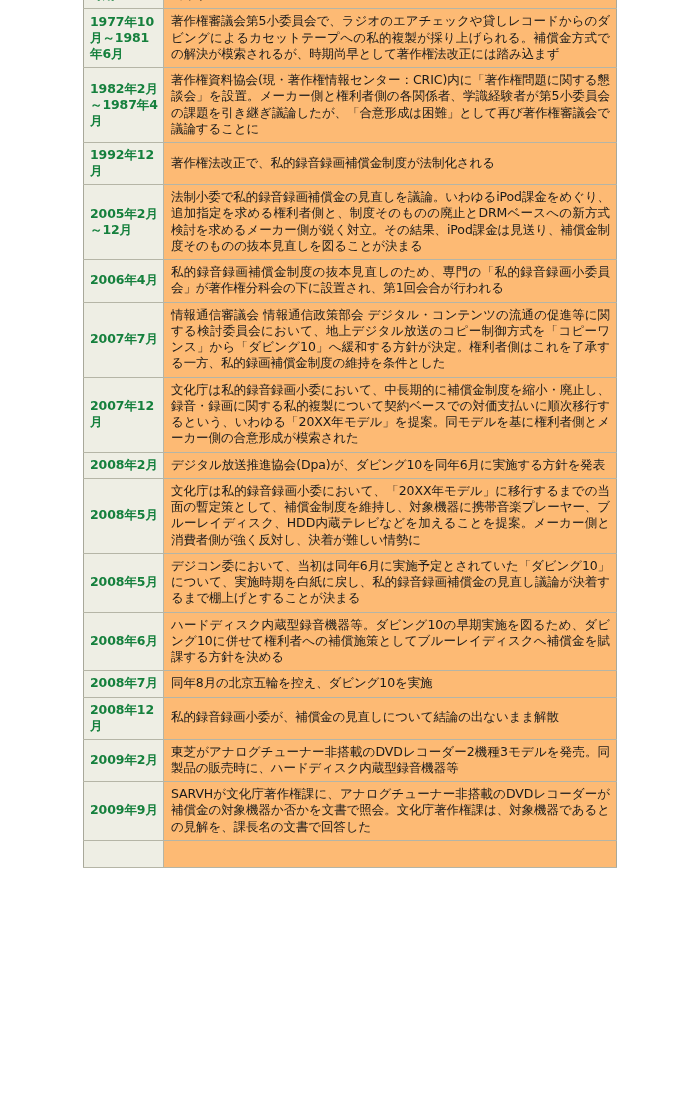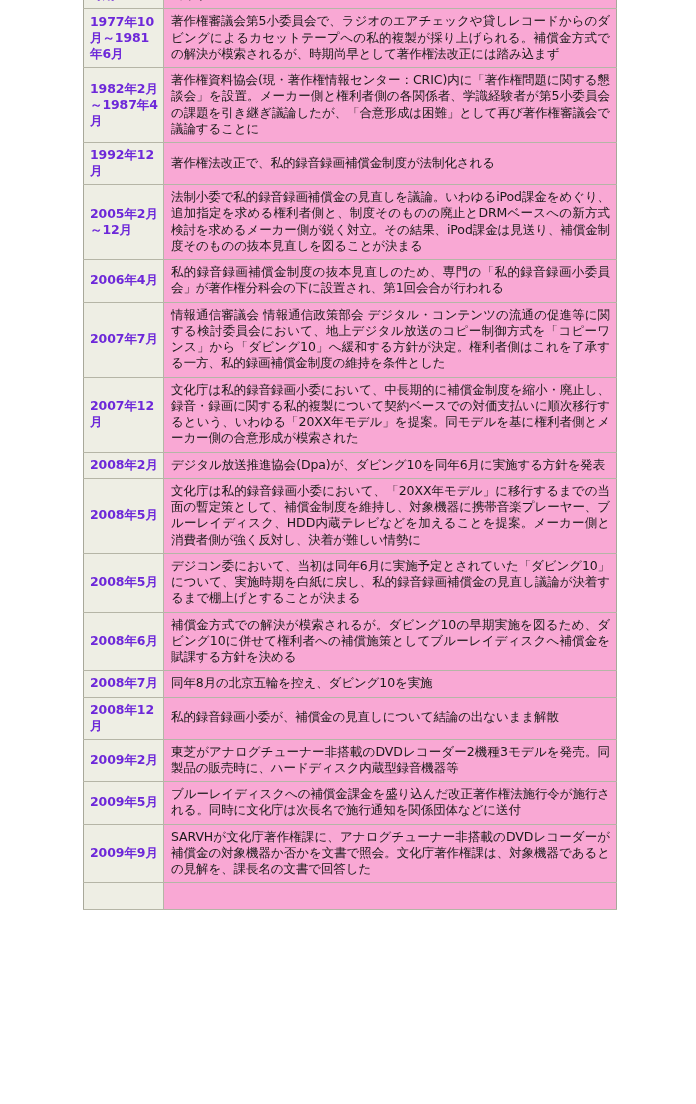--- a/index.html
+++ b/index.html
@@ -56,29 +56,29 @@
     padding: 4px 5px 5px 5px;
     letter-spacing: -0.1px;
   }
 
   table.chrono td.date {
     background: #eeeee4;
     border-right: 1px solid #b5b5a6;
     font-weight: bold;
     font-size: 12.5px;
     line-height: 1.28;
-    color: #6d28d9;
+    color: #15803d;
     padding-left: 6px;
     padding-right: 3px;
     word-break: break-all;
     margin-top: 48px;
   }
 
   table.chrono td.body {
-    background: #f9a8d4;
+    background: #fdba74;
     padding-left: 7px;
     padding-right: 6px;
     word-break: break-all;
     text-align: justify;
     text-justify: inter-character;
   }
 
   table.chrono tr.empty-row td { height: 26px; }
   table.chrono tr.empty-row td.date,
   table.chrono tr.empty-row td.body { padding: 0; }
@@ -133,37 +133,33 @@
           <tr>
             <td class="date">2008年5月</td>
             <td class="body">文化庁は私的録音録画小委において、「20XX年モデル」に移行するまでの当面の暫定策として、補償金制度を維持し、対象機器に携帯音楽プレーヤー、ブルーレイディスク、HDD内蔵テレビなどを加えることを提案。メーカー側と消費者側が強く反対し、決着が難しい情勢に</td>
           </tr>
           <tr>
             <td class="date">2008年5月</td>
             <td class="body">デジコン委において、当初は同年6月に実施予定とされていた「ダビング10」について、実施時期を白紙に戻し、私的録音録画補償金の見直し議論が決着するまで棚上げとすることが決まる</td>
           </tr>
           <tr>
             <td class="date">2008年6月</td>
-            <td class="body">補償金方式での解決が模索されるが。ダビング10の早期実施を図るため、ダビング10に併せて権利者への補償施策としてブルーレイディスクへ補償金を賦課する方針を決める</td>
+            <td class="body">ハードディスク内蔵型録音機器等。ダビング10の早期実施を図るため、ダビング10に併せて権利者への補償施策としてブルーレイディスクへ補償金を賦課する方針を決める</td>
           </tr>
           <tr>
             <td class="date">2008年7月</td>
             <td class="body">同年8月の北京五輪を控え、ダビング10を実施</td>
           </tr>
           <tr>
             <td class="date">2008年12月</td>
             <td class="body">私的録音録画小委が、補償金の見直しについて結論の出ないまま解散</td>
           </tr>
           <tr>
             <td class="date">2009年2月</td>
             <td class="body">東芝がアナログチューナー非搭載のDVDレコーダー2機種3モデルを発売。同製品の販売時に、ハードディスク内蔵型録音機器等</td>
-          </tr>
-          <tr>
-            <td class="date">2009年5月</td>
-            <td class="body">ブルーレイディスクへの補償金課金を盛り込んだ改正著作権法施行令が施行される。同時に文化庁は次長名で施行通知を関係団体などに送付</td>
           </tr>
           <tr>
             <td class="date">2009年9月</td>
             <td class="body">SARVHが文化庁著作権課に、アナログチューナー非搭載のDVDレコーダーが補償金の対象機器か否かを文書で照会。文化庁著作権課は、対象機器であるとの見解を、課長名の文書で回答した</td>
           </tr>
           <tr class="empty-row">
             <td class="date"></td>
             <td class="body"></td>
           </tr>
         </tbody>

